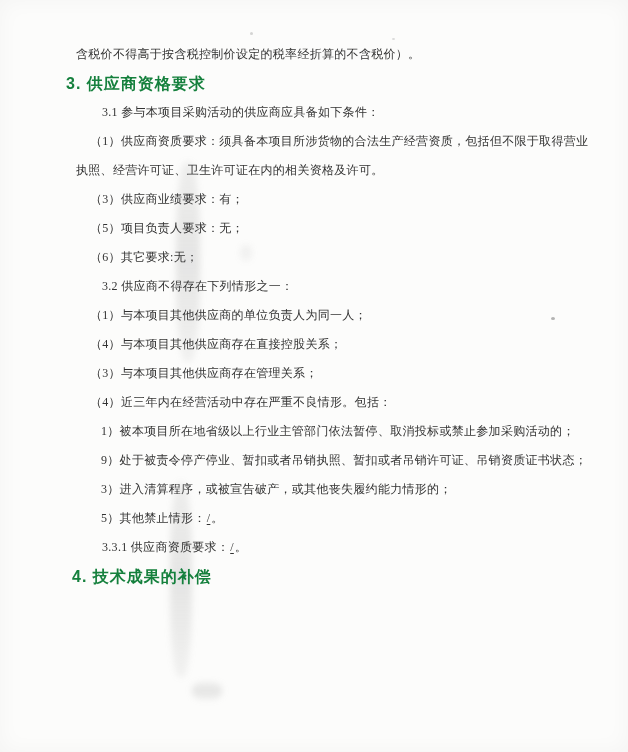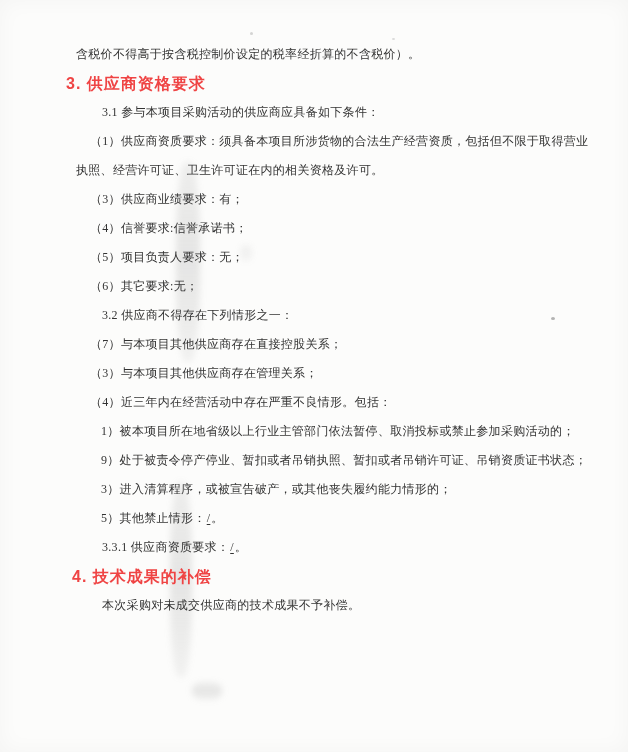--- a/index.html
+++ b/index.html
@@ -27,21 +27,21 @@
     margin: 0;
     font-size: 12px;
     line-height: 29px;
     letter-spacing: 0.3px;
     white-space: nowrap;
   }
   .heading {
     font-family: "Liberation Sans", "DejaVu Sans", sans-serif;
     font-size: 16px !important;
     font-weight: bold;
-    color: #ef4444;
+    color: #15803d;
     letter-spacing: 1px !important;
   }
   .heading-shift { padding-left: 6px; }
   .indent-body   { padding-left: 10px; }  
   .indent-item   { padding-left: 24px; }  
   .indent-clause { padding-left: 36px; }  
   .indent-sub    { padding-left: 35px; }  
   .blank-slash {
     text-decoration: underline;
     text-underline-offset: 2px;
@@ -94,30 +94,30 @@
 
     <p class="indent-clause">3.1 参与本项目采购活动的供应商应具备如下条件：</p>
 
     <p class="indent-item">（1）供应商资质要求：须具备本项目所涉货物的合法生产经营资质，包括但不限于取得营业</p>
 
     <p class="indent-body">执照、经营许可证、卫生许可证在内的相关资格及许可。</p>
 
 
     <p class="indent-item">（3）供应商业绩要求：有；</p>
 
-    <p class="indent-item">（4）信誉要求:信誉承诺书；</p>
 
     <p class="indent-item">（5）项目负责人要求：无；</p>
 
     <p class="indent-item">（6）其它要求:无；</p>
 
     <p class="indent-clause">3.2 供应商不得存在下列情形之一：</p>
 
+    <p class="indent-item">（1）与本项目其他供应商的单位负责人为同一人；</p>
 
-    <p class="indent-item">（7）与本项目其他供应商存在直接控股关系；</p>
+    <p class="indent-item">（4）与本项目其他供应商存在直接控股关系；</p>
 
     <p class="indent-item">（3）与本项目其他供应商存在管理关系；</p>
 
     <p class="indent-item">（4）近三年内在经营活动中存在严重不良情形。包括：</p>
 
     <p class="indent-sub">1）被本项目所在地省级以上行业主管部门依法暂停、取消投标或禁止参加采购活动的；</p>
 
     <p class="indent-sub">9）处于被责令停产停业、暂扣或者吊销执照、暂扣或者吊销许可证、吊销资质证书状态；</p>
 
     <p class="indent-sub">3）进入清算程序，或被宣告破产，或其他丧失履约能力情形的；</p>
@@ -127,16 +127,15 @@
       <span>5）其他禁止情形：</span><span class="blank-slash">/</span><span>。</span>
     </p>
 
 
     <p class="indent-clause">
       <span>3.3.1 供应商资质要求：</span><span class="blank-slash">/</span><span>。</span>
     </p>
 
     <p class="heading heading-shift">4. 技术成果的补偿</p>
 
-    <p class="indent-clause">本次采购对未成交供应商的技术成果不予补偿。</p>
 
   </div>
 </div>
 
 </body></html>

